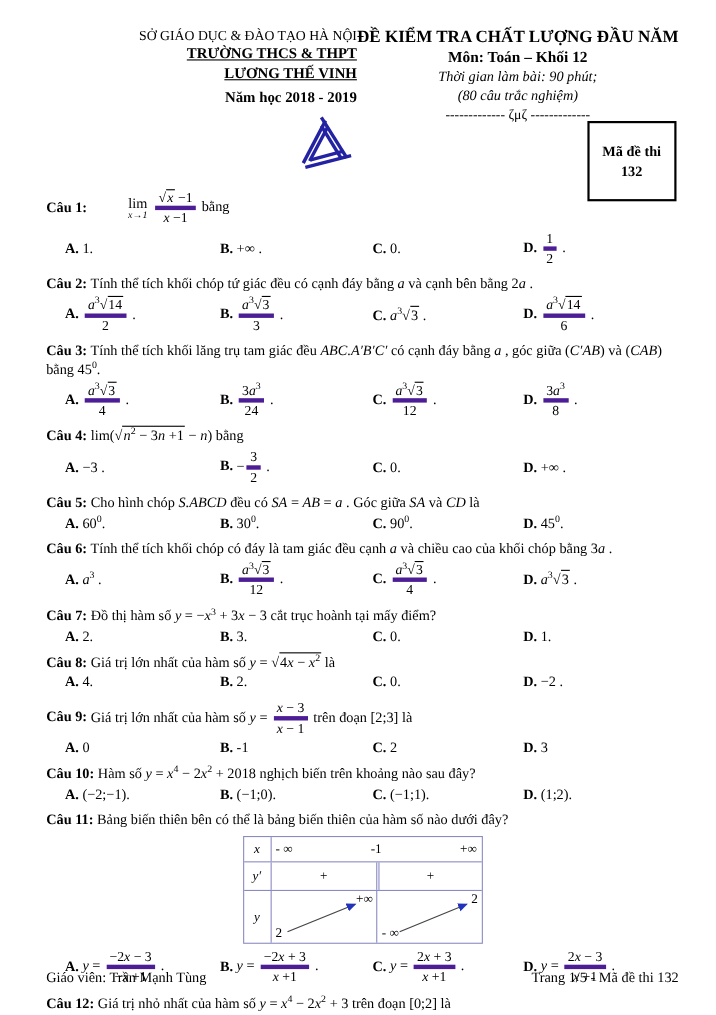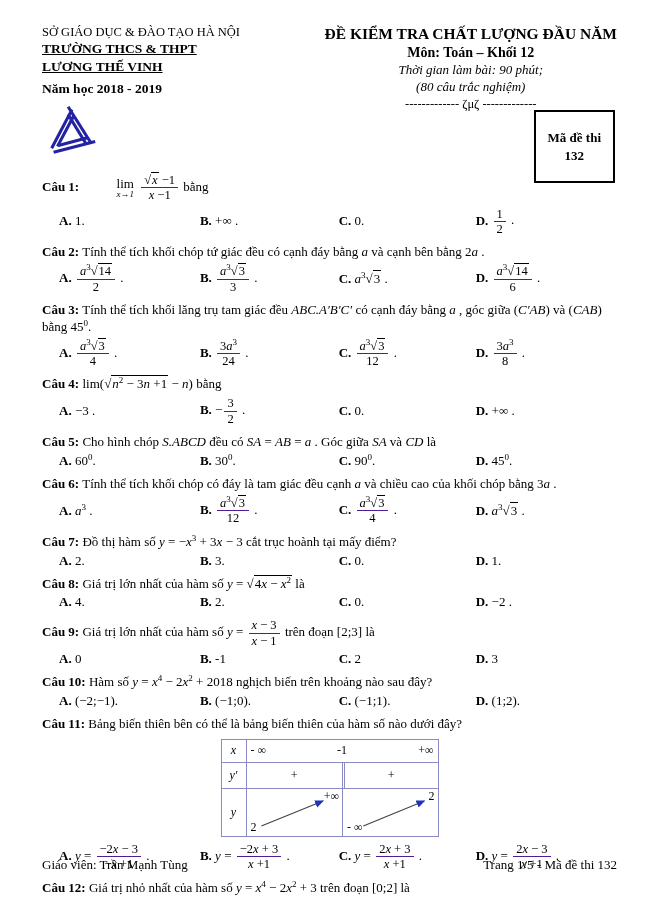--- a/index.html
+++ b/index.html
@@ -4,21 +4,21 @@
 <style>
   html,body{margin:0;padding:0;background:#fff;}
   body{
     width:651px;height:923px;overflow:hidden;position:relative;
     font-family:"Liberation Serif","DejaVu Serif",serif;
     font-size:13px;color:#000;
   }
   .page{padding:24px 34px 0 42px;position:relative;}
   
   .header{display:flex;}
-  .h-left{width:292px;text-align:left;line-height:1.3;}
+  .h-left{width:292px;text-align:right;line-height:1.3;}
   .h-left .l1{font-size:12.5px;}
   .h-left .l2,.h-left .l3{font-weight:bold;text-decoration:underline;font-size:13.5px;}
   .h-left .l4{font-weight:bold;margin-top:5px;font-size:13.5px;}
   .logo{margin-top:3px;}
   .h-right{flex:1;text-align:center;line-height:1.3;}
   .h-right .t1{font-weight:bold;font-size:15.5px;white-space:nowrap;}
   .h-right .t2{font-weight:bold;font-size:14px;}
   .h-right .t3,.h-right .t4{font-style:italic;font-size:13px;}
   .h-right .t5{font-size:12.5px;}
   .code-box{
@@ -29,21 +29,21 @@
   #questions{margin-top:12px;}
   .question{margin-top:7px;}
   .q-line{line-height:1.3;}
   .q-label{font-weight:bold;}
   .options{
     display:grid;grid-template-columns:24.9% 24.5% 24.2% auto;
     padding-left:17px;margin-top:2px;align-items:center;column-gap:2px;
   }
   .okey{font-weight:bold;}
   .frac{display:inline-block;vertical-align:middle;text-align:center;margin:1px 2px;font-size:12.5px;line-height:1.15;}
-  .frac .num{display:block;border-bottom:1px solid #4c1d95;padding:0 3px;}
+  .frac .num{display:block;border-bottom:4px solid #4c1d95;padding:0 3px;}
   .frac .den{display:block;padding:0 3px;}
   .sqrt{white-space:nowrap;}
   .sqrt .rad{border-top:1px solid #000;padding:0 1px;}
   sup{font-size:9px;line-height:0;}
   .lim{display:inline-block;text-align:center;vertical-align:middle;margin-right:2px;line-height:1;margin-left:34px;}
   .lim .limtop{display:block;}
   .lim .limsub{display:block;font-size:9px;font-style:italic;}
   
   .bbt-wrap{margin:6px auto 4px;width:218px;}
   .bbt{border:1px solid #8b8bc4;font-size:12px;}

